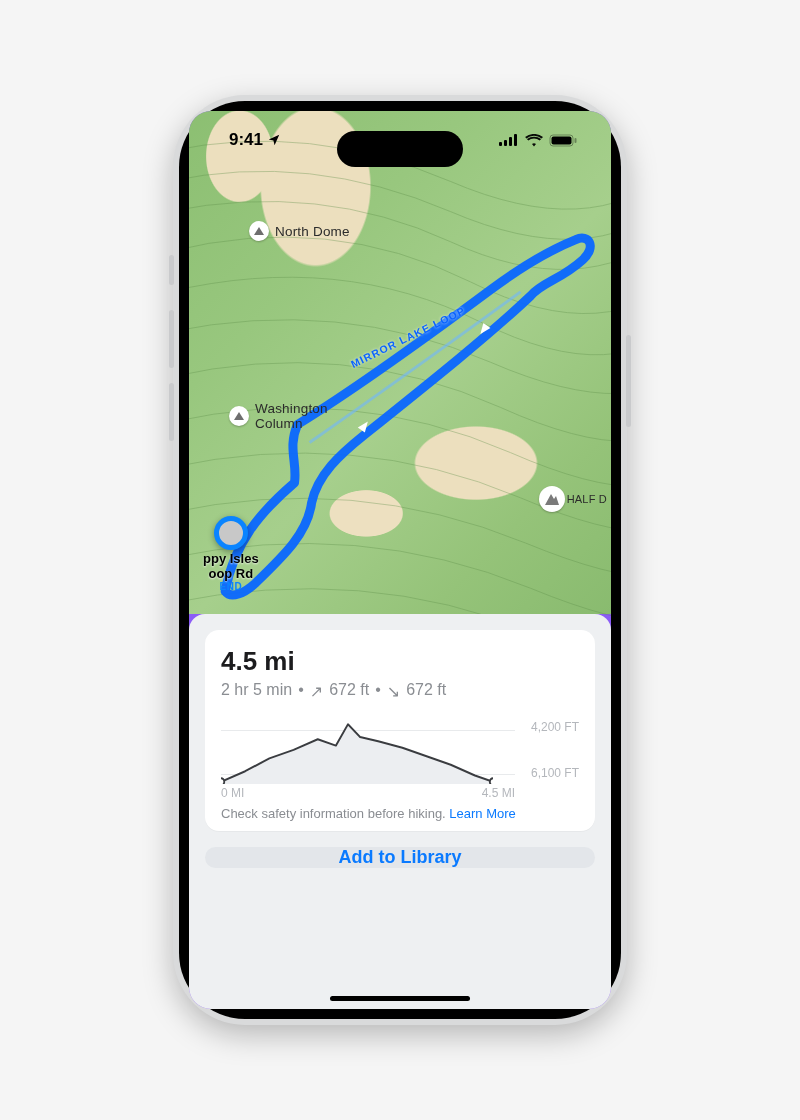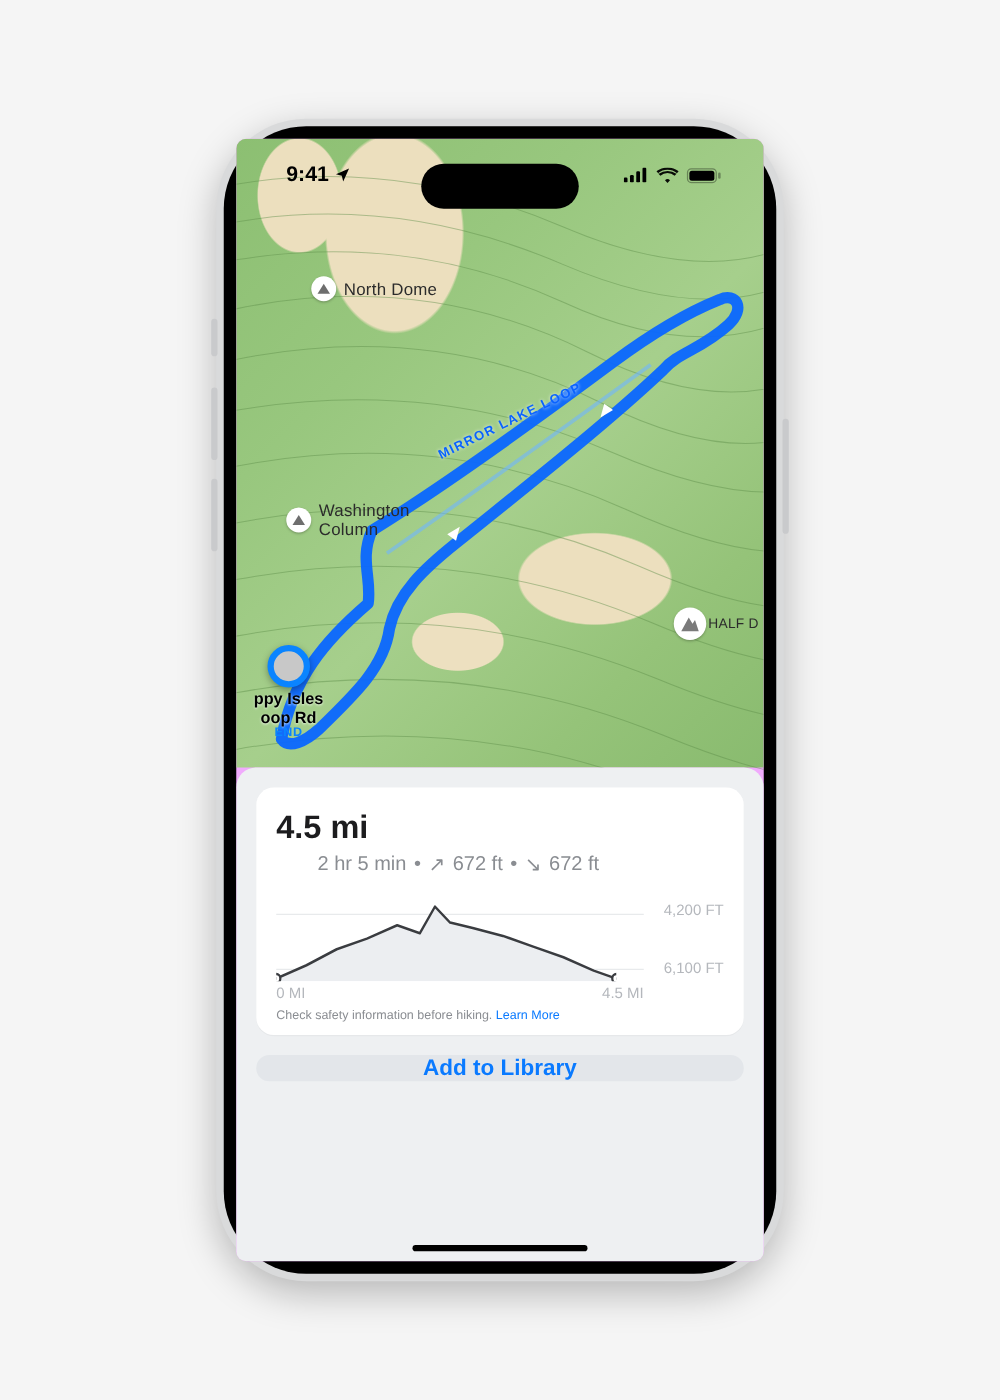--- a/index.html
+++ b/index.html
@@ -25,23 +25,23 @@
   }
   .device-inner {
     width: 100%; height: 100%;
     background: #000;
     border-radius: 66px;
     padding: 10px;
   }
   .screen {
     position: relative;
     width: 100%; height: 100%;
-    border-radius: 8px;
+    border-radius: 22px;
     overflow: hidden;
-    background: #f0abfc;
+    background: #8b5cf6;
     text-decoration: underline;
   }
   
   .side-btn { position: absolute; background: #c9cacc; border-radius: 3px; }
   .btn-mute  { left: -4px; top: 160px; width: 5px; height: 30px; }
   .btn-vol1  { left: -4px; top: 215px; width: 5px; height: 58px; }
   .btn-vol2  { left: -4px; top: 288px; width: 5px; height: 58px; }
   .btn-power { right: -4px; top: 240px; width: 5px; height: 92px; }
 
   
@@ -131,31 +131,31 @@
     display:flex;align-items:center;justify-content:center; cursor:pointer;
     color:#7b7e83;
   }
 
   .card {
     background:#fff; border-radius:14px; padding:16px 16px 10px;
     box-shadow:0 1px 0 rgba(0,0,0,.03);
     flex:0 0 auto;
   }
   .dist { font-size:26px; font-weight:700; color:#1c1c1e; margin-bottom:4px;}
-  .substats { font-size:16px; color:#8a8d92; display:flex; align-items:flex-end; gap:6px; margin-bottom:14px; white-space:nowrap;margin-left:33px;}
+  .substats { font-size:16px; color:#8a8d92; display:flex; align-items:flex-start; gap:6px; margin-bottom:14px; white-space:nowrap;}
   .substats .arrow { display:inline-block; transform:translateY(1px); }
 
   .elev-block { position:relative; height:86px; }
   .elev-block svg.profile { position:absolute; left:0; width:76%; height:64px; top:6px; }
   .y-label { position:absolute; right:0; font-size:12px; color:#b4b7bc; }
   .y-top { top:6px; } .y-bot { top:52px; }
   .y-rule { position:absolute; left:0; right:64px; height:1px; background:#e8eaec; }
   .r-top { top:16px; } .r-bot { top:60px; }
   .x-labels { position:absolute; left:0; right:64px; bottom:0; display:flex; justify-content:space-between; font-size:12px; color:#b4b7bc;}
-  .safety { font-size:10px; color:#8a8d92; margin-top:6px; }
+  .safety { font-size:13px; color:#8a8d92; margin-top:6px; }
   .safety a { color:#0a7aff; text-decoration:none; font-weight:500; }
 
   .actions { display:flex; gap:12px; margin-top:16px;flex-direction:column; }
   .btn {
     flex:1; height:52px; border-radius:13px; border:none;
     font-size:18px; font-weight:600; cursor:pointer;
     display:flex;align-items:center;justify-content:center;
   }
   .btn.secondary { background:#e3e6ea; color:#0a7aff; }
   .btn.primary   { background:#0a7aff; color:#fff; }

